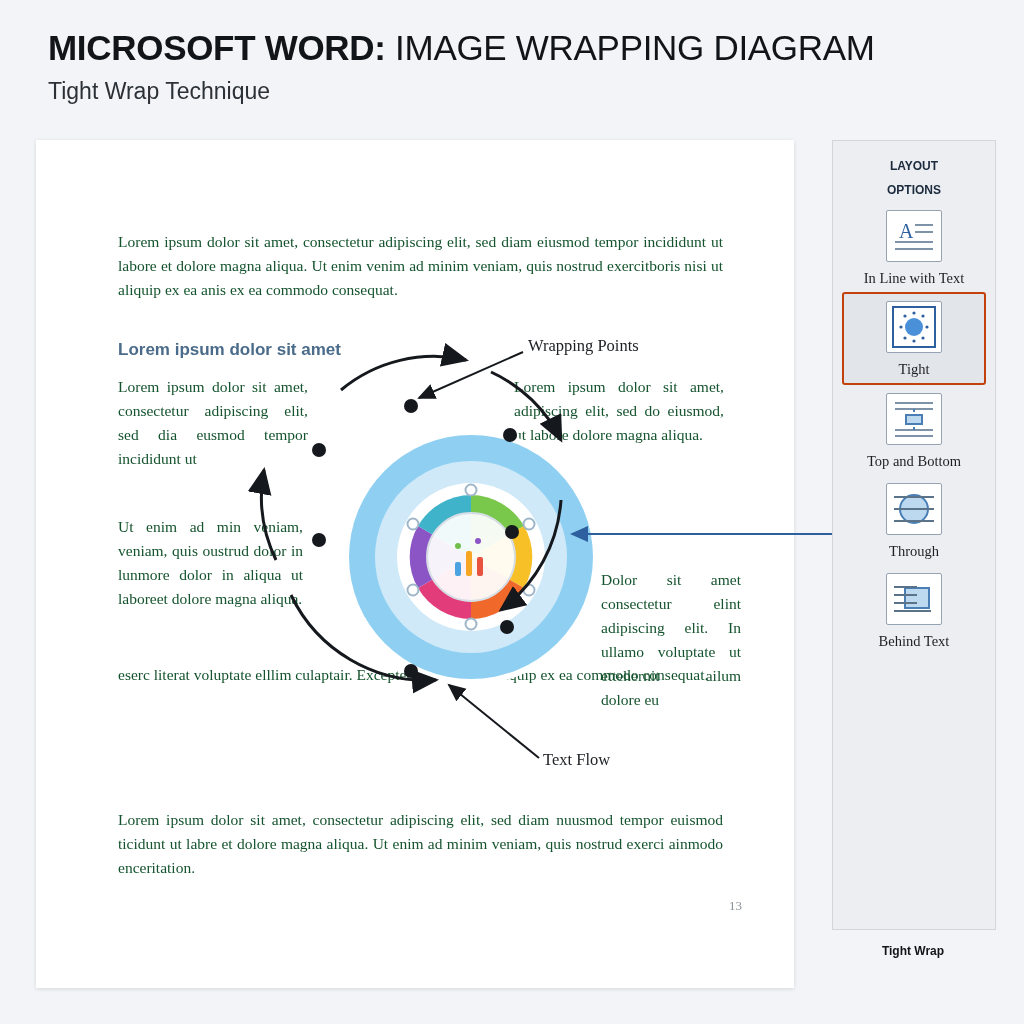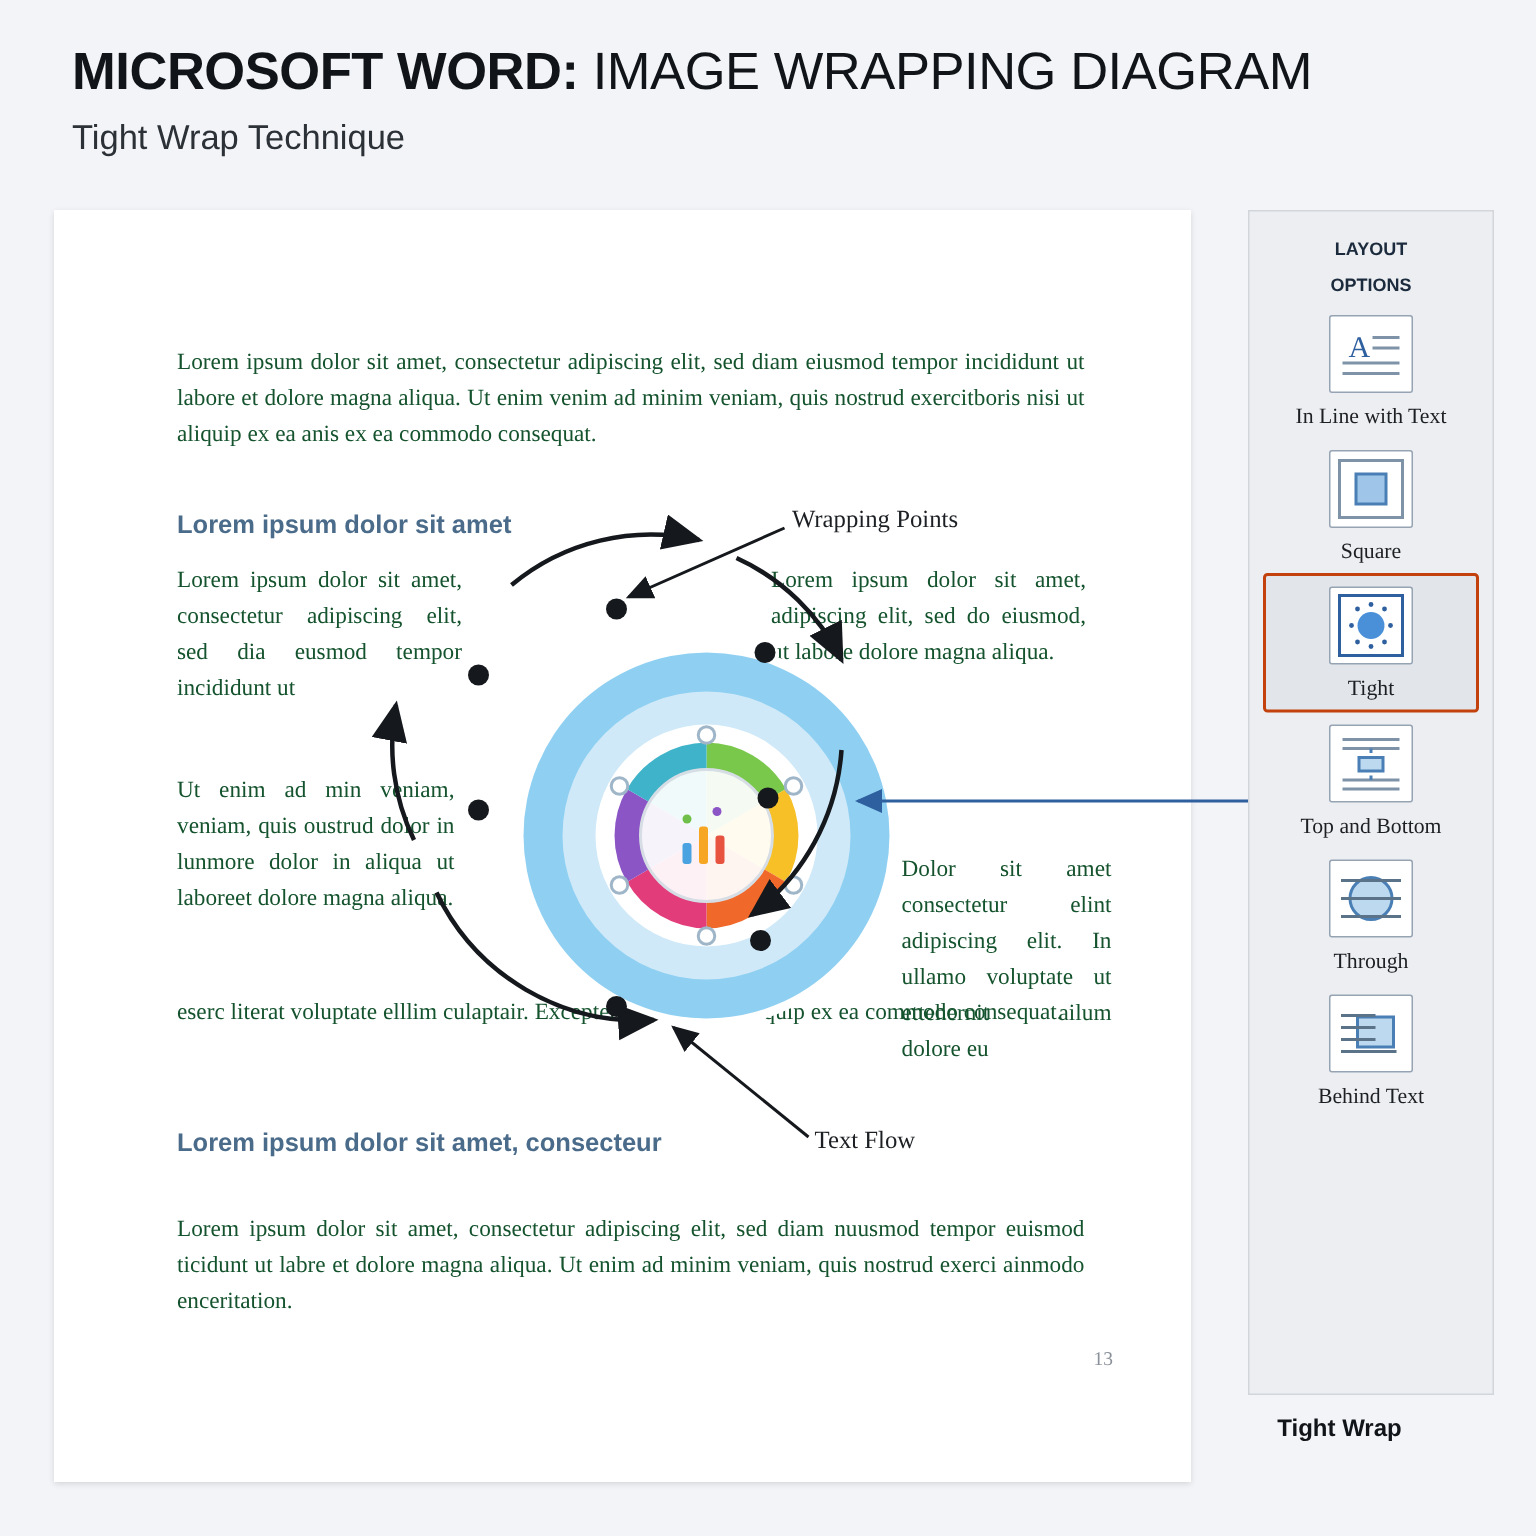--- a/index.html
+++ b/index.html
@@ -203,25 +203,25 @@
     overflow: hidden;
   }
   .opt-label {
     margin-top: 8px;
     font-family: "Liberation Serif", serif;
     font-size: 14.5px;
     color: #1c1f23;
   }
   .caption {
     position: absolute;
-    left: 812px;
+    left: 832px;
     top: 944px;
     width: 162px;
     text-align: center;
-    font-size: 16px;
+    font-size: 12px;
     font-weight: bold;
     color: #111418;
   }
 </style>
 </head>
 <body>
 
 <div class="header">
   <div class="title">
     <span class="strong">MICROSOFT WORD:</span><span class="light"> IMAGE WRAPPING DIAGRAM</span>
@@ -231,21 +231,20 @@
 
 <div class="page">
 
   <div class="doc-text para-top">Lorem ipsum dolor sit amet, consectetur adipiscing elit, sed diam eiusmod tempor incididunt ut labore et dolore magna aliqua. Ut enim venim ad minim veniam, quis nostrud exercitboris nisi ut aliquip ex ea anis ex ea commodo consequat.</div>
   <div class="heading1">Lorem ipsum dolor sit amet</div>
   <div class="doc-text col-left">Lorem ipsum dolor sit amet, consectetur adipiscing elit, sed dia eusmod tempor incididunt ut</div>
   <div class="doc-text col-left2">Ut enim ad min veniam, veniam, quis oustrud dolor in lunmore dolor in aliqua ut laboreet dolore magna aliqua.</div>
   <div class="doc-text col-right">Lorem ipsum dolor sit amet, adipiscing elit, sed do eiusmod, ut labore dolore magna aliqua.</div>
   <div class="doc-text col-right2">Dolor sit amet consectetur elint adipiscing elit. In ullamo voluptate ut ettehernit ailum dolore eu</div>
   <div class="doc-text para-cross">eserc literat voluptate elllim culaptair. Excepteur, ulla scolet aliquip ex ea commodo consequat.</div>
-  <div class="heading2">Lorem ipsum dolor sit amet, consecteur</div>
   <div class="doc-text para-bottom">Lorem ipsum dolor sit amet, consectetur adipiscing elit, sed diam nuusmod tempor euismod ticidunt ut labre et dolore magna aliqua. Ut enim ad minim veniam, quis nostrud exerci ainmodo enceritation.</div>
   <div class="page-number">13</div>
 
   <div class="graphic">
     <svg width="290" height="290" viewBox="0 0 290 290" xmlns="http://www.w3.org/2000/svg">
       <defs>
         <linearGradient id="gradA" x1="0" y1="0" x2="1" y2="1">
           <stop offset="0%" stop-color="#6fc3f0"></stop>
           <stop offset="100%" stop-color="#4aa3e0"></stop>
         </linearGradient>
@@ -336,29 +335,20 @@
           <line x1="28" y1="14" x2="46" y2="14"></line>
           <line x1="28" y1="21" x2="46" y2="21"></line>
           <line x1="8" y1="31" x2="46" y2="31"></line>
           <line x1="8" y1="38" x2="46" y2="38"></line>
         </g>
       </svg>
     </div>
     <div class="opt-label">In Line with Text</div>
   </div>
 
-  <div class="opt">
-    <div class="opt-icon">
-      <svg width="54" height="50" viewBox="0 0 54 50">
-        <rect x="6" y="6" width="42" height="38" fill="none" stroke="#7f93a8" stroke-width="2"></rect>
-        <rect x="17" y="15" width="20" height="20" fill="#9fc6e8" stroke="#4a7fb5" stroke-width="2"></rect>
-      </svg>
-    </div>
-    <div class="opt-label">Square</div>
-  </div>
 
   <div class="opt selected">
     <div class="opt-icon">
       <svg width="54" height="50" viewBox="0 0 54 50">
         <rect x="6" y="5" width="42" height="40" fill="none" stroke="#2e5f9e" stroke-width="2"></rect>
         <circle cx="27" cy="25" r="9" fill="#4a90d9"></circle>
         <g fill="#2e5f9e">
           <circle cx="27" cy="11" r="1.6"></circle>
             <circle cx="36" cy="14" r="1.6"></circle>
           <circle cx="40" cy="25" r="1.6"></circle>

